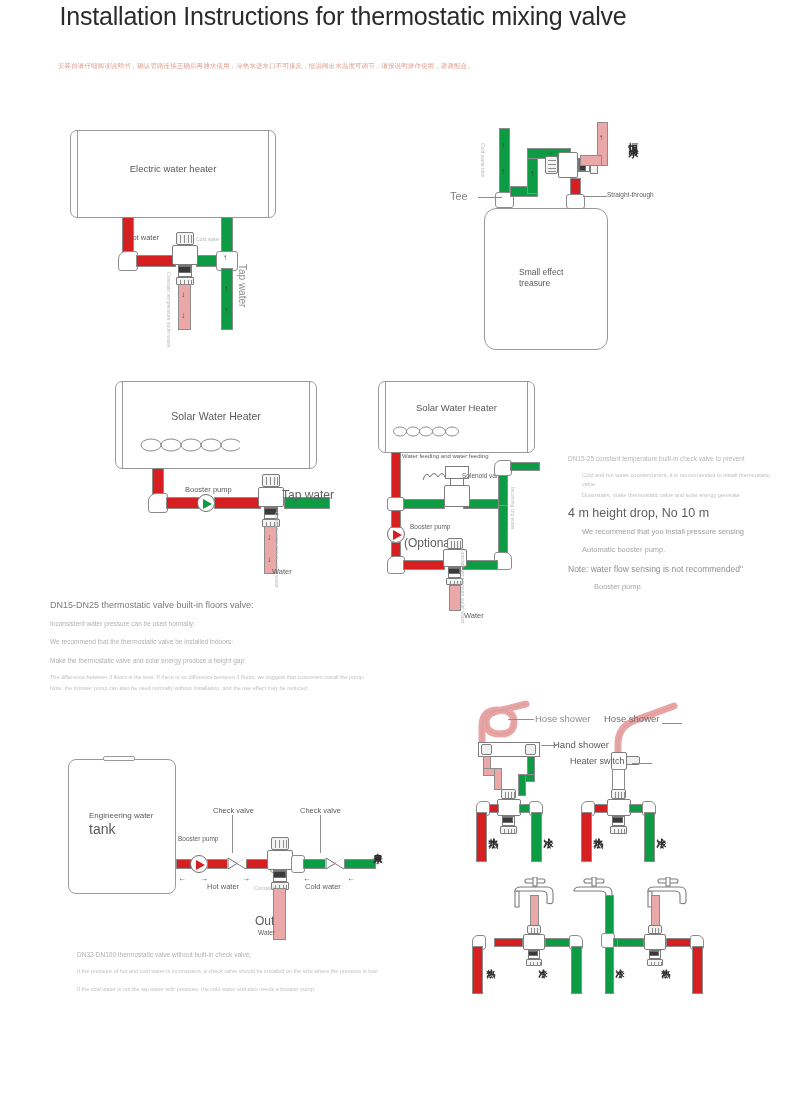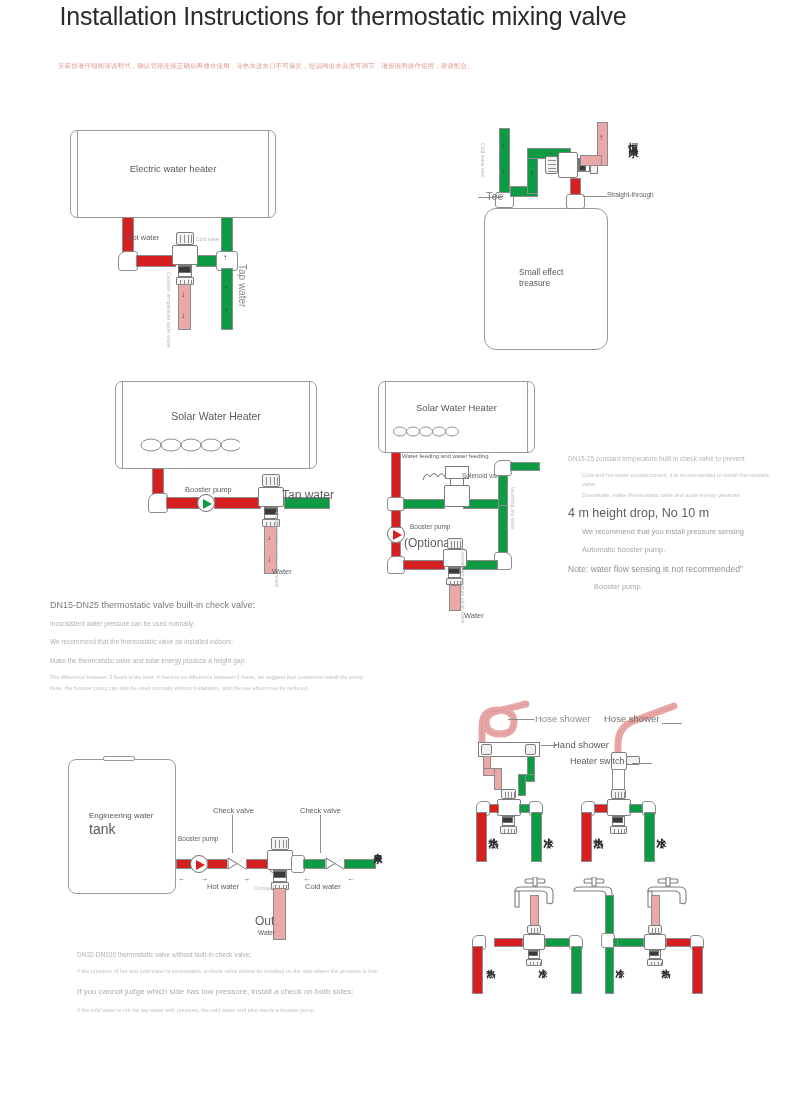--- a/index.html
+++ b/index.html
@@ -245,21 +245,21 @@
 
     <div class="pipe red" style="left:570px; top:178px; width:11px; height:22px;"></div>
     <div class="elbow" style="left:566px; top:194px; width:19px; height:15px;"></div>
 
     <div class="pipe pink" style="left:597px; top:122px; width:11px; height:44px;"></div>
     <div class="pipe pink" style="left:580px; top:155px; width:22px; height:11px;"></div>
     <div class="arrow" style="left:599px; top:134px;">↑</div>
 
     <div class="lbl cn vert" style="left:626px; top:134px; font-size:10px; writing-mode:vertical-rl; letter-spacing:2px;">恒温出水</div>
 
-    <div class="lbl big" style="left:450px; top:190px; font-size:11px; color:#7d7d7d;margin-left:36px;">Tee</div>
+    <div class="lbl big" style="left:450px; top:190px; font-size:11px; color:#7d7d7d;">Tee</div>
     <div class="leader" style="left:478px; top:197px; width:24px;"></div>
 
     <div class="lbl" style="left:607px; top:191px; font-size:6.5px;">Straight-through</div>
     <div class="leader" style="left:583px; top:196px; width:24px;"></div>
   </div>
 
   <div class="box">
     <div class="tank" style="left:115px; top:381px; width:202px; height:88px;">
       <div class="cap-l"></div>
       <div class="cap-r"></div>
@@ -382,21 +382,21 @@
     <div class="n2" style="padding-left:14px;">Cold and hot water countercurrent, it is recommended to install thermostatic valve</div>
     <div class="n2" style="padding-left:14px; margin-top:-4px;">Downstairs, make thermostatic valve and solar energy generate</div>
     <div class="n3">4 m height drop, No 10 m</div>
     <div class="n4" style="padding-left:14px;">We recommend that you install pressure sensing</div>
     <div class="n5" style="padding-left:14px;">Automatic booster pump.</div>
     <div class="n6">Note: water flow sensing is not recommended"</div>
     <div class="n7">Booster pump.</div>
   </div>
 
   <div class="textblock" style="left:50px; top:600px; width:400px;">
-    <div class="h">DN15-DN25 thermostatic valve built-in check valve:</div>
+    <div class="h">DN15-DN25 thermostatic valve built-in floors valve:</div>
     <div class="p">Inconsistent water pressure can be used normally;</div>
     <div class="p">We recommend that the thermostatic valve be installed indoors:</div>
     <div class="p">Make the thermostatic valve and solar energy produce a height gap:</div>
     <div class="p sm">The difference between 3 floors is the best. If there is no difference between 3 floors, we suggest that customers install the pump:</div>
     <div class="p sm">Note: the booster pump can also be used normally without installation, and the use effect may be reduced.</div>
   </div>
 
   <div class="box">
     <div class="tank" style="left:68px; top:759px; width:108px; height:135px; border-radius:8px;">
       <div class="tank-label" style="top:51px; font-size:8px; text-align:left; padding-left:20px;">Engineering water</div>
@@ -463,21 +463,20 @@
     <div class="lbl tiny" style="left:254px; top:885px;">Constant</div>
 
     <div class="pipe pink" style="left:273px; top:888px; width:13px; height:52px;"></div>
     <div class="lbl big" style="left:255px; top:914px; font-size:12px; color:#5e5e5e;">Out</div>
     <div class="lbl" style="left:258px; top:929px; font-size:6.5px;">Water</div>
   </div>
 
   <div class="textblock" style="left:77px; top:950px; width:380px;">
     <div class="p" style="font-size:6.5px; color:#b0b0b0;">DN32-DN100 thermostatic valve without built-in check valve;</div>
     <div class="p sm" style="margin-bottom:10px;">If the pressure of hot and cold water is inconsistent, a check valve should be installed on the side where the pressure is low:</div>
-    <div class="p" style="font-size:8px; color:#adadad;">If you cannot judge which side has low pressure, install a check on both sides:</div>
     <div class="p sm">If the cold water is not the tap water with pressure, the cold water end also needs a booster pump:</div>
   </div>
 
   <div class="box">
     <svg width="70" height="46" style="position:absolute; left:472px; top:700px;">
       <path d="M10 44 L10 26 Q10 10 26 10 Q42 10 42 22 Q42 34 28 34 Q14 34 14 22 Q14 12 30 10 L54 4" fill="none" stroke="#e9a5a5" stroke-width="7" stroke-linecap="round"></path>
       <path d="M10 44 L10 26 Q10 10 26 10 Q42 10 42 22 Q42 34 28 34 Q14 34 14 22 Q14 12 30 10 L54 4" fill="none" stroke="#b98787" stroke-width="0.6" opacity=".5"></path>
     </svg>
 
     <div style="position:absolute; left:478px; top:742px; width:62px; height:15px; border:1.1px solid #7d7d7d; background:#fff;"></div>

